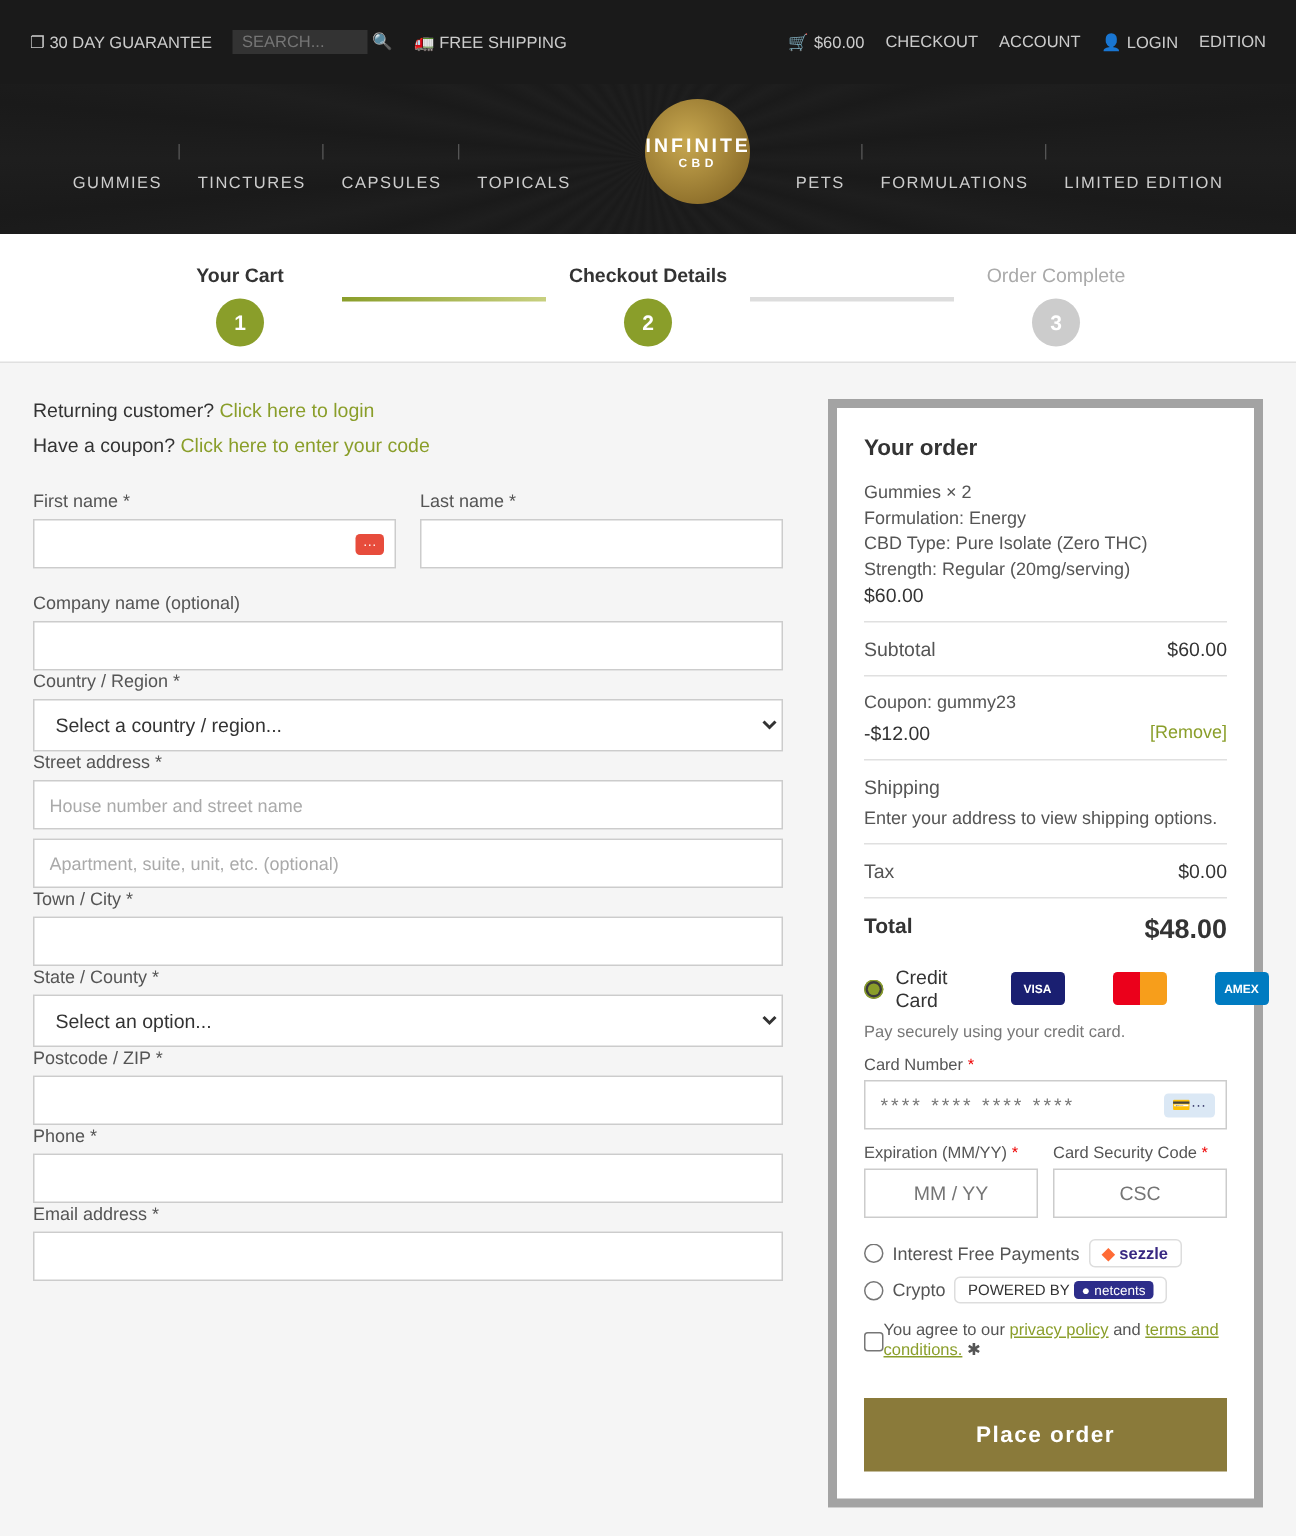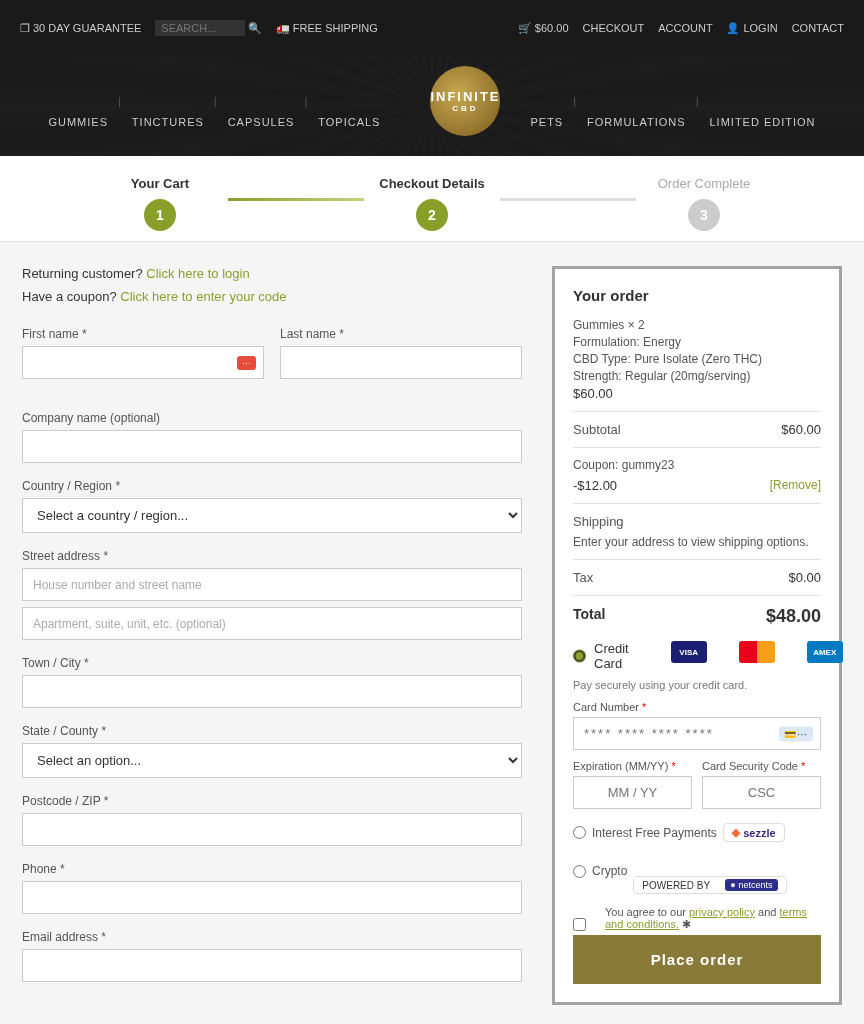--- a/index.html
+++ b/index.html
@@ -129,21 +129,21 @@
     }
     .left-col { flex: 1; }
     .right-col { width: 290px; flex-shrink: 0; }
 
     
     .returning-customer, .have-coupon { font-size: 13px; margin-bottom: 8px; }
     .returning-customer a, .have-coupon a { color: #8a9e2a; text-decoration: none; }
 
     
     .form-row { display: flex; gap: 16px; margin-bottom: 16px; }
-    .form-group { display: flex; flex-direction: column; flex: 1; margin-bottom: 16px; }
+    .form-group { display: flex; flex-direction: column; flex: 1; margin-bottom: 0; }
     .form-group label { font-size: 12px; color: #555; margin-bottom: 5px; }
     .form-group input[type="text"],
     .form-group select,
     .form-group textarea {
       border: 1px solid #ccc;
       padding: 8px 10px;
       font-size: 13px;
       background: #fff;
       color: #333;
       outline: none;
@@ -154,38 +154,38 @@
     .input-with-icon { position: relative; }
     .input-with-icon .icon-badge {
       position: absolute;
       right: 8px; top: 50%; transform: translateY(-50%);
       background: #e74c3c; color: #fff; font-size: 9px; padding: 2px 5px; border-radius: 3px;
     }
 
     
     .order-summary {
       background: #fff;
-      border: 3px solid #a3a3a3;
+      border: 6px solid #a3a3a3;
       padding: 18px;
     }
     .order-summary h3 { font-size: 15px; font-weight: bold; margin-bottom: 14px; }
     .order-line { font-size: 12px; color: #555; margin-bottom: 3px; }
     .order-price { font-size: 13px; color: #333; margin-bottom: 10px; font-weight: normal; }
     .order-divider { border: none; border-top: 1px solid #e0e0e0; margin: 10px 0; }
     .order-row { display: flex; justify-content: space-between; font-size: 13px; margin-bottom: 6px; }
     .order-row .label { color: #555; }
     .order-row .value { color: #333; }
     .coupon-code { color: #555; font-size: 12px; }
     .remove-link { color: #8a9e2a; text-decoration: none; font-size: 12px; }
     .total-row { display: flex; justify-content: space-between; font-size: 14px; font-weight: bold; margin-top: 6px; }
     .total-price { font-size: 18px; color: #333; }
 
     
     .payment-section { margin-top: 14px; }
-    .payment-option { display: flex; gap: 8px; margin-bottom: 8px; font-size: 13px; }
+    .payment-option { display: flex; align-items: center; gap: 8px; margin-bottom: 8px; font-size: 13px; }
     .payment-option input[type="radio"] { accent-color: #8a9e2a; }
     .card-logos { display: flex; gap: 4px; margin-left: 6px; }
     .card-logo {
       width: 36px; height: 22px; border-radius: 3px;
       display: flex; align-items: center; justify-content: center;
       font-size: 8px; font-weight: bold; color: #fff; margin-left: 28px;
     }
     .card-logo.visa { background: #1a1f71; }
     .card-logo.mc { background: linear-gradient(to right, #eb001b 50%, #f79e1b 50%); }
     .card-logo.amex { background: #007bc1; }
@@ -214,24 +214,24 @@
     .sezzle-option { display: flex; align-items: center; gap: 6px; font-size: 12px; color: #555; margin-bottom: 6px; }
     .sezzle-logo {
       background: #fff; border: 1px solid #ddd; padding: 2px 8px;
       border-radius: 4px; font-size: 11px; font-weight: bold; color: #382882;
       display: flex; align-items: center; gap: 3px;
     }
     .netcents-option { display: flex; align-items: center; gap: 6px; font-size: 12px; color: #555; margin-bottom: 12px; }
     .netcents-logo {
       background: #fff; border: 1px solid #ddd; padding: 2px 8px;
       border-radius: 4px; font-size: 10px; color: #333;
-      display: flex; align-items: center; gap: 15px; margin-top: 28px;
-    }
-
-    .terms-line { font-size: 11px; color: #555; margin-bottom: 4px; display: flex; align-items: flex-end; gap: 19px; }
+      display: flex; align-items: center; gap: 3px;
+    }
+
+    .terms-line { font-size: 11px; color: #555; margin-bottom: 26px; display: flex; align-items: center; gap: 0; }
     .terms-line input[type="checkbox"] { margin-top: 1px; }
     .terms-line a { color: #8a9e2a; text-decoration: underline; }
 
     .place-order-btn {
       width: 100%; background: #8a7a3a; border: none; color: #fff;
       padding: 16px; font-size: 15px; font-weight: bold; cursor: pointer;
       letter-spacing: 1px;
     }
 
     .signup-line { display: flex; align-items: center; gap: 6px; font-size: 12px; color: #555; margin-top: 16px; }
@@ -251,21 +251,21 @@
     </span>
     <span>
       🚛 <span>FREE SHIPPING</span>
     </span>
   </div>
   <div class="top-bar-right">
     <a href="#">🛒 <span>$60.00</span></a>
     <a href="#">CHECKOUT</a>
     <a href="#">ACCOUNT</a>
     <a href="#">👤 <span>LOGIN</span></a>
-    <a href="#">CONTACT</a>
+    <a href="#">EDITION</a>
   </div>
 </div>
 
 <div class="header">
   <div class="header-sunburst"></div>
   <div class="nav-wrapper">
     <nav class="nav-menu">
       <a href="#">GUMMIES</a>
       <span class="sep"> | </span>
       <a href="#">TINCTURES</a>

